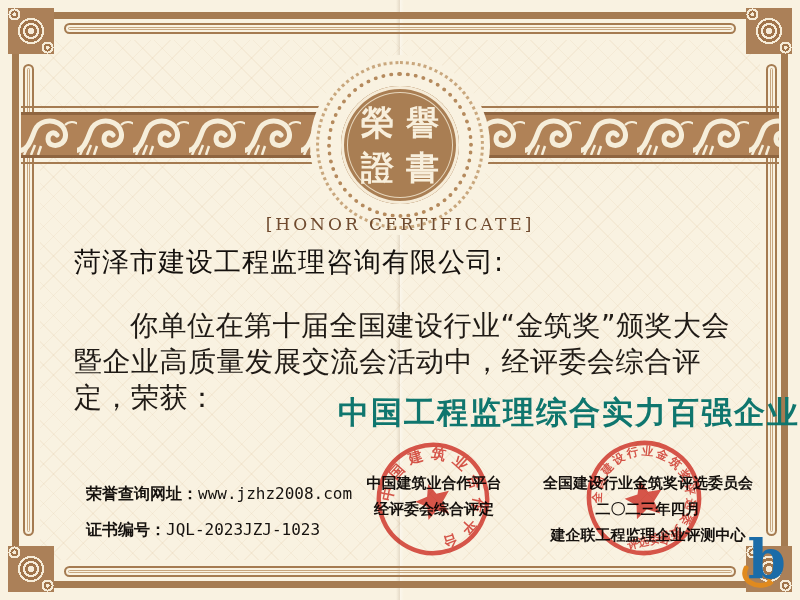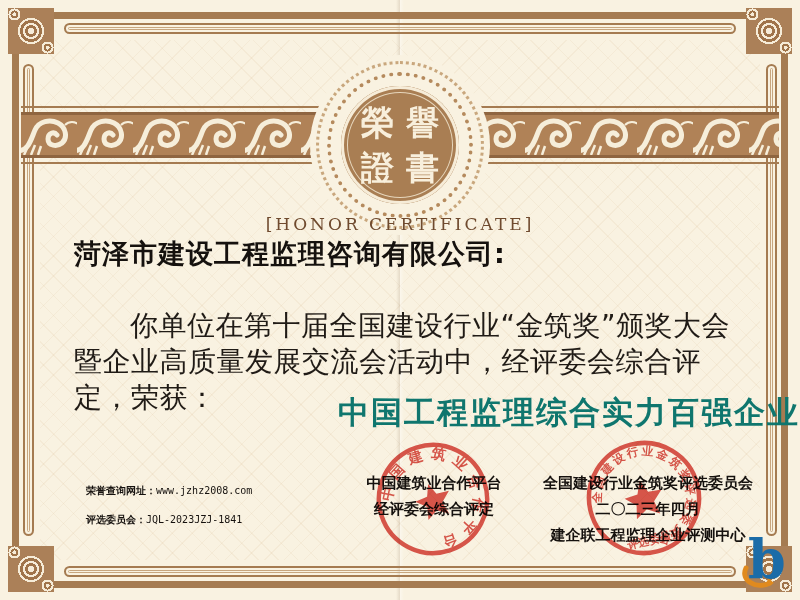--- a/index.html
+++ b/index.html
@@ -80,35 +80,35 @@
     line-height:1;
   }
 
   
   .honor-en {
     position:absolute; left:0; right:0; top:214px; text-align:center;
     font-family:"DejaVu Serif", serif; font-size:17px; letter-spacing:3px;
     color:#6f4a2e; font-variant:small-caps;
   }
   .recipient {
-    position:absolute; left:74px; top:236px; font-size:27px; font-weight:bold;
+    position:absolute; left:74px; top:244px; font-size:27px; font-weight:normal;
     color:#15110e; letter-spacing:1px;
   }
   .body-text {
     position:absolute; left:74px; right:56px; top:308px;
     font-size:28px; line-height:36px; color:#201b16; text-indent:2em;
     letter-spacing:.5px;
   }
   .award {
     position:absolute; left:0; right:0; top:392px; text-align:right;
     font-size:31px; font-weight:bold; color:#0f766e; letter-spacing:2px;
   }
 
   
-  .footer-left { position:absolute; left:86px; top:484px; font-size:10px; color:#15110e; }
+  .footer-left { position:absolute; left:86px; top:484px; font-size:16px; color:#15110e; }
   .footer-left .row { margin-bottom:15px; }
   .footer-left .lbl { font-weight:bold; }
   .footer-left .val { font-family:"DejaVu Sans Mono", monospace; }
 
   .footer-center { position:absolute; left:348px; width:172px; top:470px; text-align:center;
     font-size:15px; font-weight:bold; color:#15110e; line-height:26px; }
   .footer-right { position:absolute; left:528px; width:240px; top:470px; text-align:center;
     font-size:15px; font-weight:bold; color:#15110e; line-height:26px; }
 
   .seal { position:absolute; mix-blend-mode:multiply; opacity:.88; pointer-events:none; }
@@ -170,21 +170,21 @@
 
   <div class="body-text">你单位在第十届全国建设行业“金筑奖”颁奖大会暨企业高质量发展交流会活动中，经评委会综合评定，荣获：</div>
 
   <div class="award">中国工程监理综合实力百强企业</div>
 
   <div class="footer-left">
     <div class="row">
       <span class="lbl">荣誉查询网址：</span><span class="val">www.jzhz2008.com</span>
     </div>
     <div class="row">
-      <span class="lbl">评选委员会：</span><span class="val">JQL-2023JZJ-1841</span>
+      <span class="lbl">证书编号：</span><span class="val">JQL-2023JZJ-1023</span>
     </div>
   </div>
 
   <div class="footer-center">
     <div>中国建筑业合作平台</div>
     <div>经评委会综合评定</div>
   </div>
 
   <div class="footer-right">
     <div>全国建设行业金筑奖评选委员会</div>

